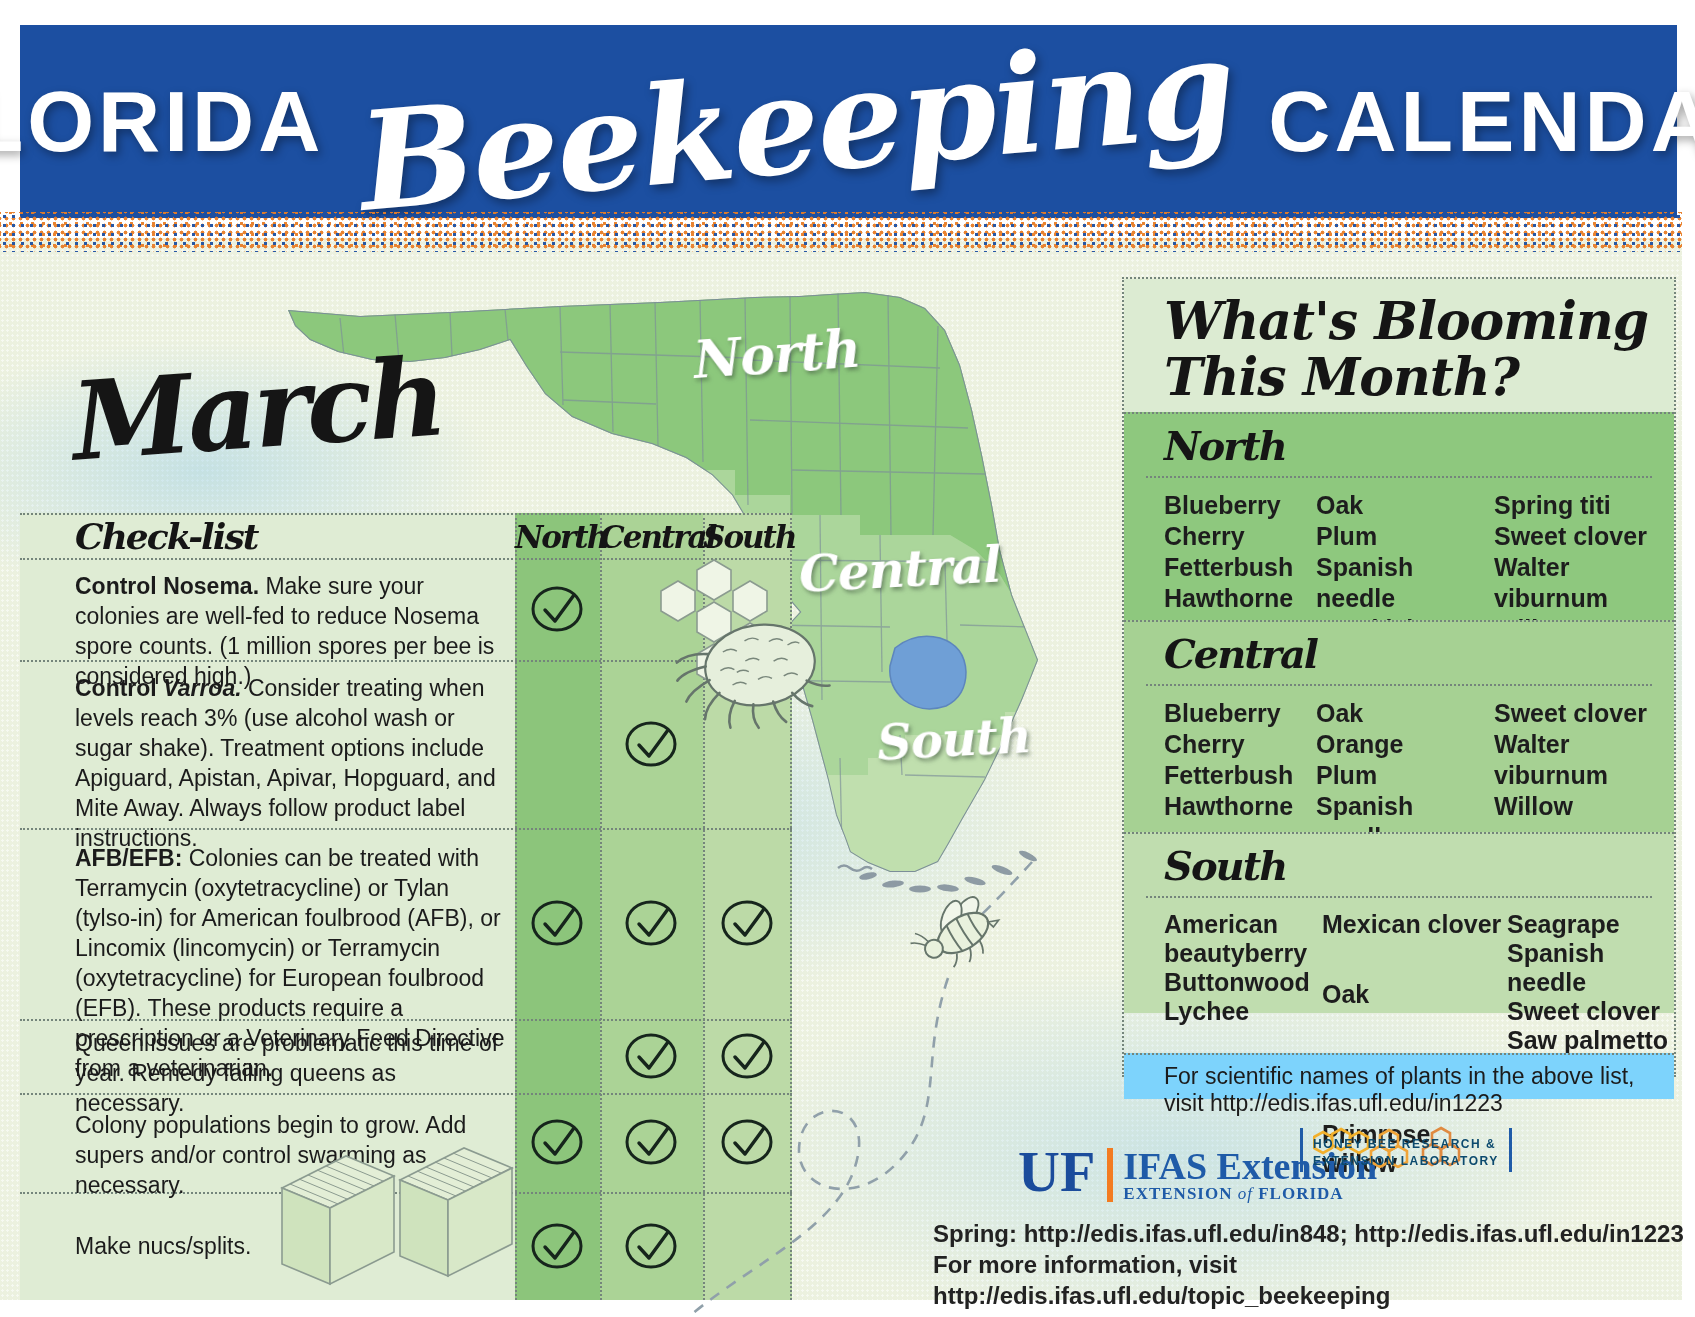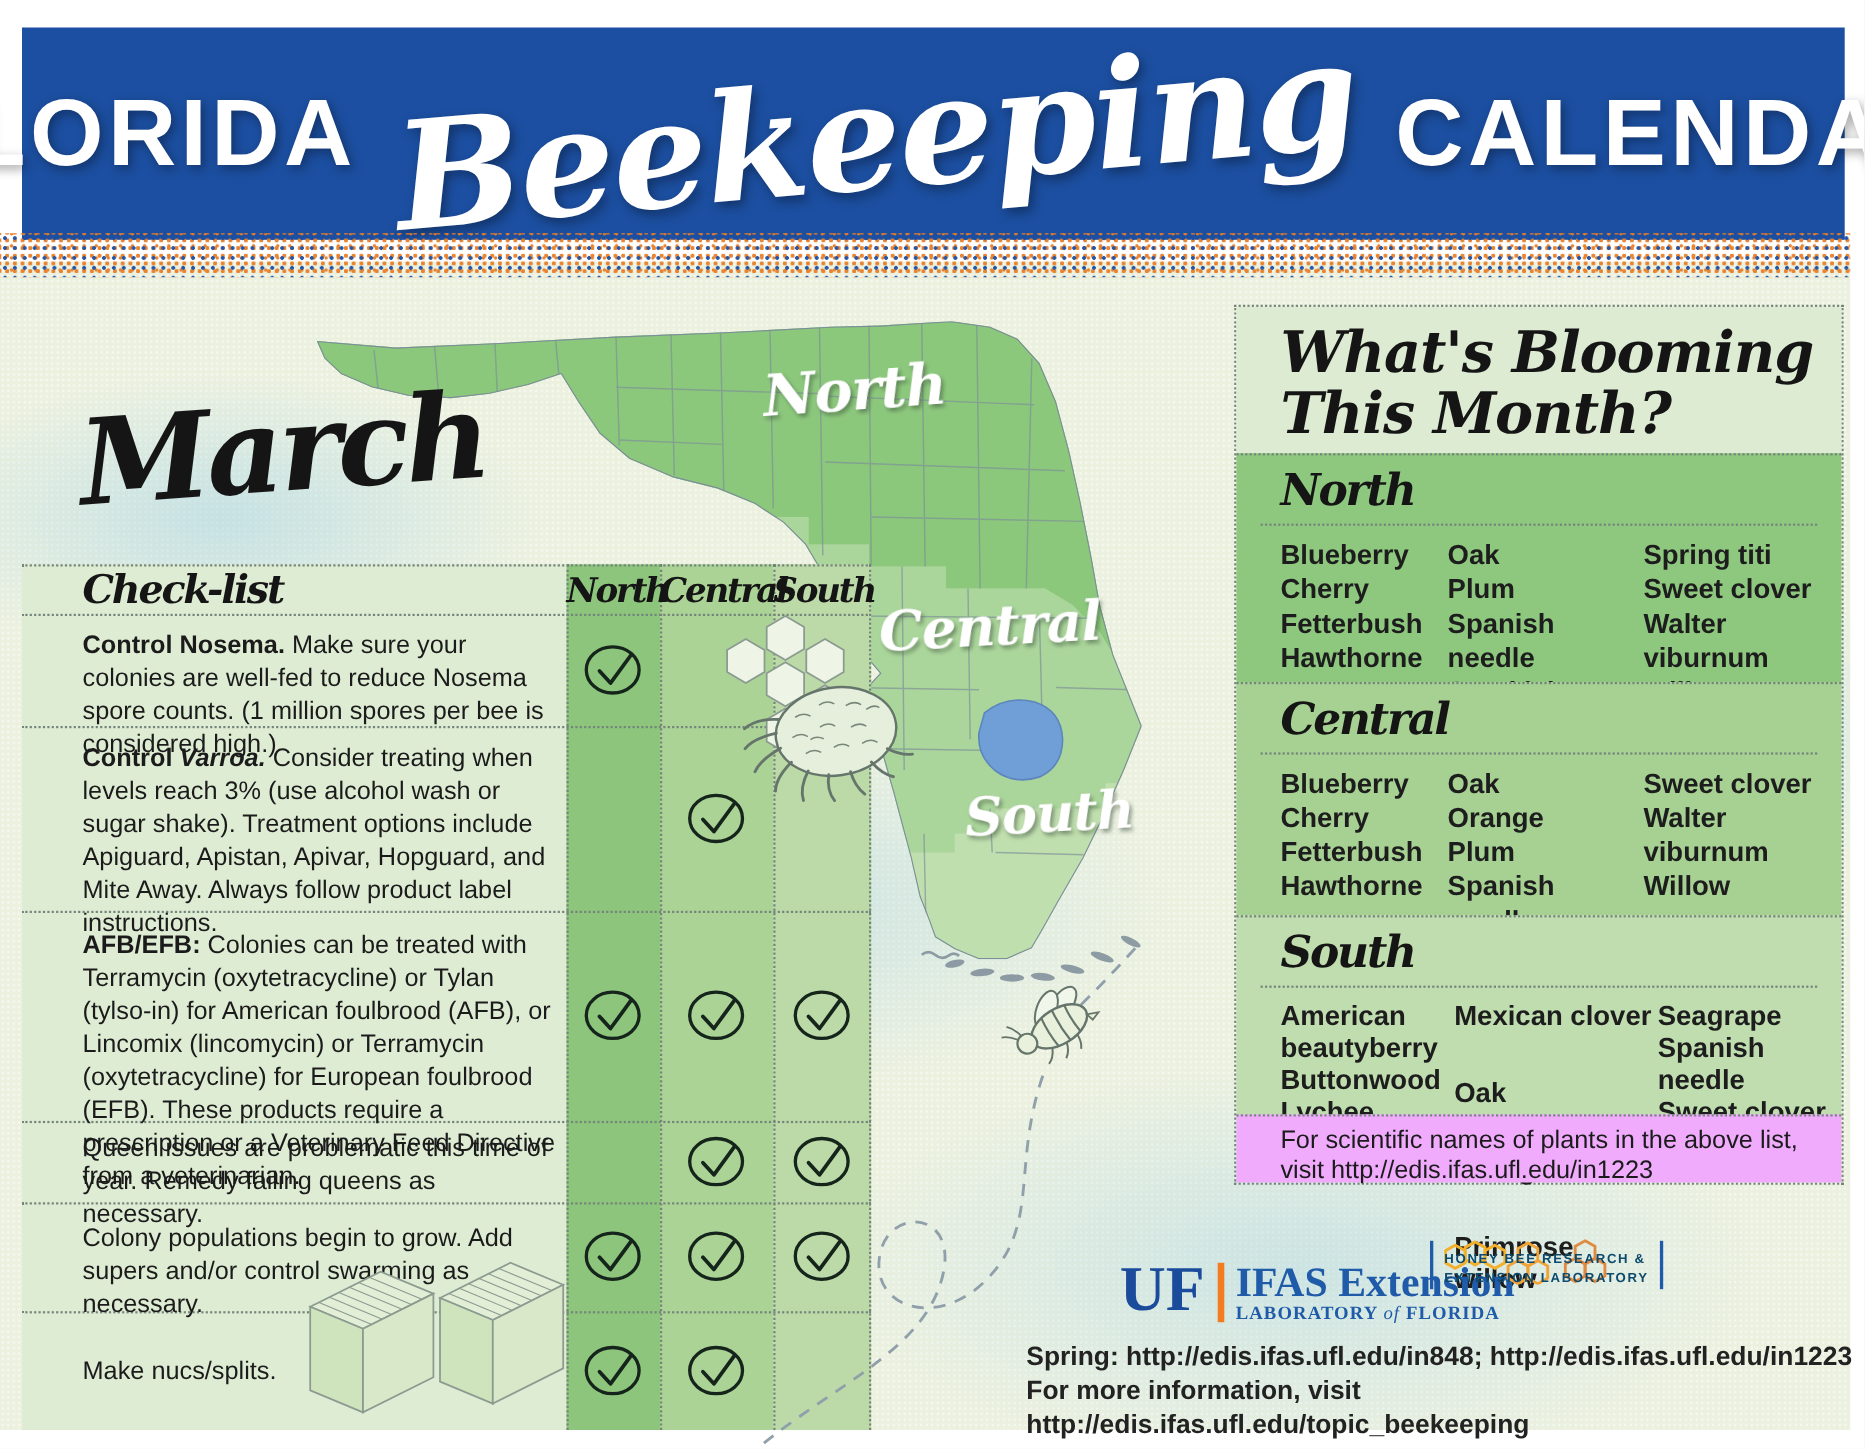--- a/index.html
+++ b/index.html
@@ -68,21 +68,21 @@
   
   .panel {
     position:absolute; left:1122px; top:277px; width:554px; height:800px;
     border:2px dotted #74857b;
   }
   .pblock { position:relative; width:100%; }
   .pb-title { height:133px; background:#dcebd2; }
   .pb-north { height:208px; background:#8ec87e; border-top:2px dotted #74857b; }
   .pb-central{ height:212px; background:#a6d193; border-top:2px dotted #74857b; }
   .pb-south { height:181px; background:#c0ddaf; border-top:2px dotted #74857b; }
-  .pb-note  { height:62px;  background:#f0abfc; border-top:2px dotted #74857b; }
+  .pb-note  { height:46px;  background:#7dd3fc; border-top:2px dotted #74857b;margin-top:40px; }
   .panel-title { position:absolute; left:40px; top:14px; font-size:52px; line-height:56px; color:#151515; letter-spacing:-1px; }
   .sec-label { position:absolute; left:40px; top:8px; font-size:40px; color:#151515; }
   .sec-rule { position:absolute; left:22px; right:22px; top:62px; border-top:2px dotted #74857b; }
   .plants { position:absolute; left:40px; top:76px; display:flex; }
   .plants .pcol { display:flex; flex-direction:column; }
   .plants .pcol div { font-weight:bold; font-size:25px; line-height:31px; color:#1d1d1d; }
   .pb-south .plants .pcol div { line-height:29px; }
   .note-text { position:absolute; left:40px; top:8px; font-size:23px; line-height:27px; color:#1b1b1b; }
 
   
@@ -463,21 +463,21 @@
         <div>visit http://edis.ifas.ufl.edu/in1223</div>
       </div>
     </div>
   </div>
 
   <div class="uf-logo">
     <span class="uf-mark">UF</span>
     <span class="uf-bar"></span>
     <span>
       <div class="uf-text1">IFAS Extension</div>
-      <div class="uf-text2"><span>LABORATORY </span><i>of</i><span> FLORIDA</span></div>
+      <div class="uf-text2"><span>EXTENSION </span><i>of</i><span> FLORIDA</span></div>
     </span>
   </div>
 
   <svg class="lab-hexes" width="160" height="42" viewBox="0 0 160 42">
     <g fill="none" stroke-width="2.6">
       <g stroke="#f2b02c">
         <path d="M 10 6 l 9 5 v 11 l -9 5 l -9 -5 v -11 Z"></path>
         <path d="M 28 3 l 9 5 v 11 l -9 5 l -9 -5 v -11 Z"></path>
         <path d="M 46 6 l 9 5 v 11 l -9 5 l -9 -5 v -11 Z"></path>
       </g>

